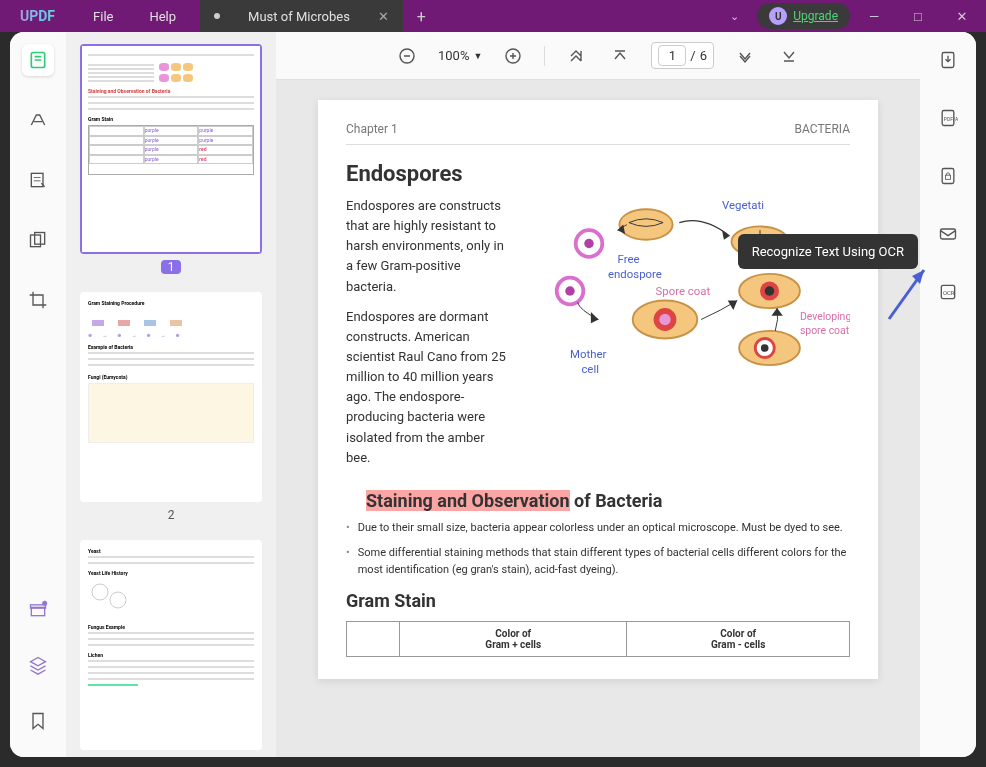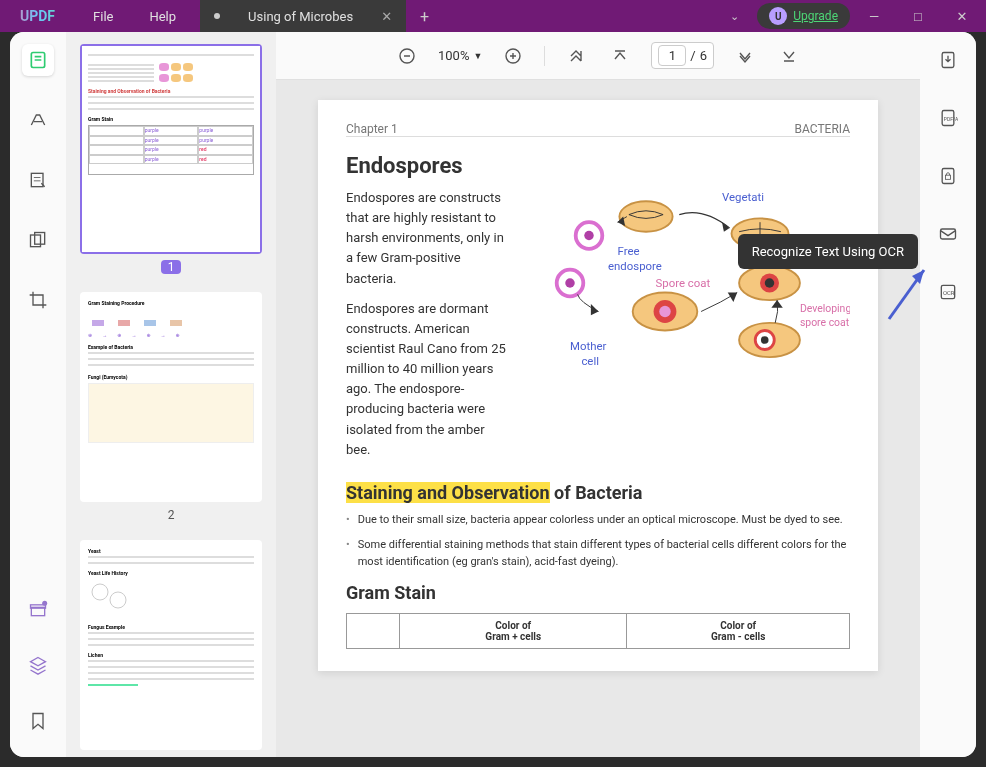--- a/index.html
+++ b/index.html
@@ -44,29 +44,29 @@
 .center { flex: 1; display: flex; flex-direction: column; background: #e8e8e8; }
 .top-tools { height: 48px; background: #fafafa; display: flex; align-items: center; justify-content: center; gap: 18px; font-size: 13px; color: #333; border-bottom: 1px solid #e0e0e0; }
 .tbtn { width: 26px; height: 26px; display: flex; align-items: center; justify-content: center; cursor: pointer; border-radius: 4px; }
 .zoom { display: flex; align-items: center; gap: 4px; }
 .page-input { border: 1px solid #ccc; padding: 2px 6px; border-radius: 4px; width: 28px; text-align: center; background: #fff; }
 .page-of { display: flex; align-items: center; gap: 4px; border: 1px solid #ccc; padding: 2px 6px; border-radius: 4px; background: #fff; }
 
 
 .doc-scroll { flex: 1; overflow: auto; padding: 20px 30px; position: relative; }
 .page { background: #fff; width: 560px; margin: 0 auto; padding: 22px 28px; box-shadow: 0 2px 8px rgba(0,0,0,.1); color: #333; }
-.page-hdr { display: flex; justify-content: space-between; font-size: 12px; color: #777; border-bottom: 1px solid #ddd; padding-bottom: 0; margin-bottom: 16px; }
+.page-hdr { display: flex; justify-content: space-between; font-size: 12px; color: #777; border-bottom: 1px solid #ddd; padding-bottom: 8px; margin-bottom: 16px; }
 .h1 { font-size: 22px; font-weight: 700; margin-bottom: 10px; }
 .flow { display: flex; gap: 12px; }
 .flow-text { flex: 0 0 160px; font-size: 13px; line-height: 1.55; }
 .flow-text p { margin-bottom: 10px; }
 .diagram { flex: 1; height: 190px; position: relative; }
 .para { font-size: 11px; line-height: 1.55; margin: 8px 0; }
 .h2 { font-size: 18px; font-weight: 700; margin-top: 12px; }
-.hilite { background: #fde047; }
+.hilite { background: #fca5a5; margin-left: 20px; }
 .why { font-family: "Comic Sans MS", cursive; color: #d14040; font-size: 16px; margin-left: 28px; margin-top: 4px; display: flex; align-items: center; gap: 8px; }
 .bullet { display: flex; gap: 8px; font-size: 11px; line-height: 1.55; margin: 8px 0; }
 .bullet::before { content: "•"; color: #888; }
 .table { width: 100%; border-collapse: collapse; margin-top: 10px; }
 .table th, .table td { border: 1px solid #999; padding: 6px 8px; font-size: 10px; text-align: center; }
 .table th { font-weight: 700; }
 .purple { font-family: "Comic Sans MS", cursive; color: #8b5fd6; font-size: 14px; }
 
 
 .right-tools { width: 56px; background: #fafafa; display: flex; flex-direction: column; align-items: center; padding-top: 12px; gap: 26px; position: relative; }
@@ -83,21 +83,21 @@
 </style>
 </head>
 <body>
 
 <div class="titlebar">
   <div class="logo">UPDF</div>
   <div class="menu-item">File</div>
   <div class="menu-item">Help</div>
   <div class="tab">
     <span class="tab-dot"></span>
-    <span>Using of Microbes</span>
+    <span>Must of Microbes</span>
     <span class="tab-x">✕</span>
   </div>
   <div class="tab-add">+</div>
   <div class="title-right">
     <span class="down-chev">⌄</span>
     <div class="upgrade-btn">
       <span class="upgrade-icon">U</span>
       <span class="upgrade-txt">Upgrade</span>
     </div>
     <div class="winbtn">—</div>

